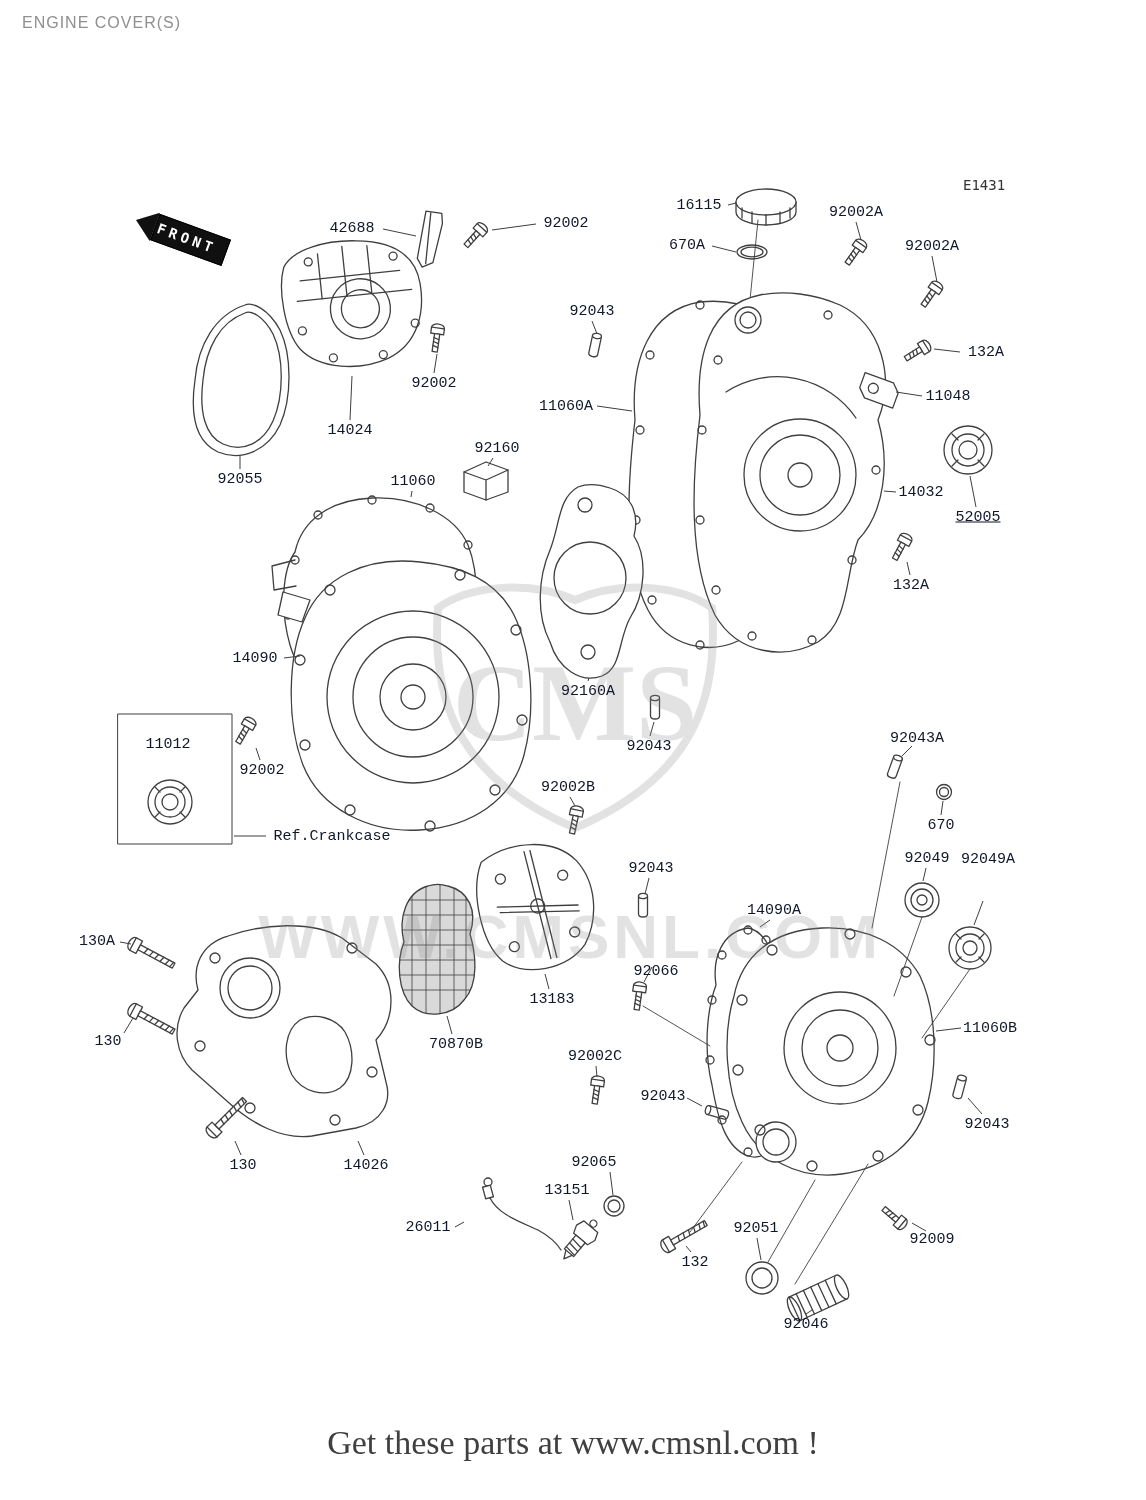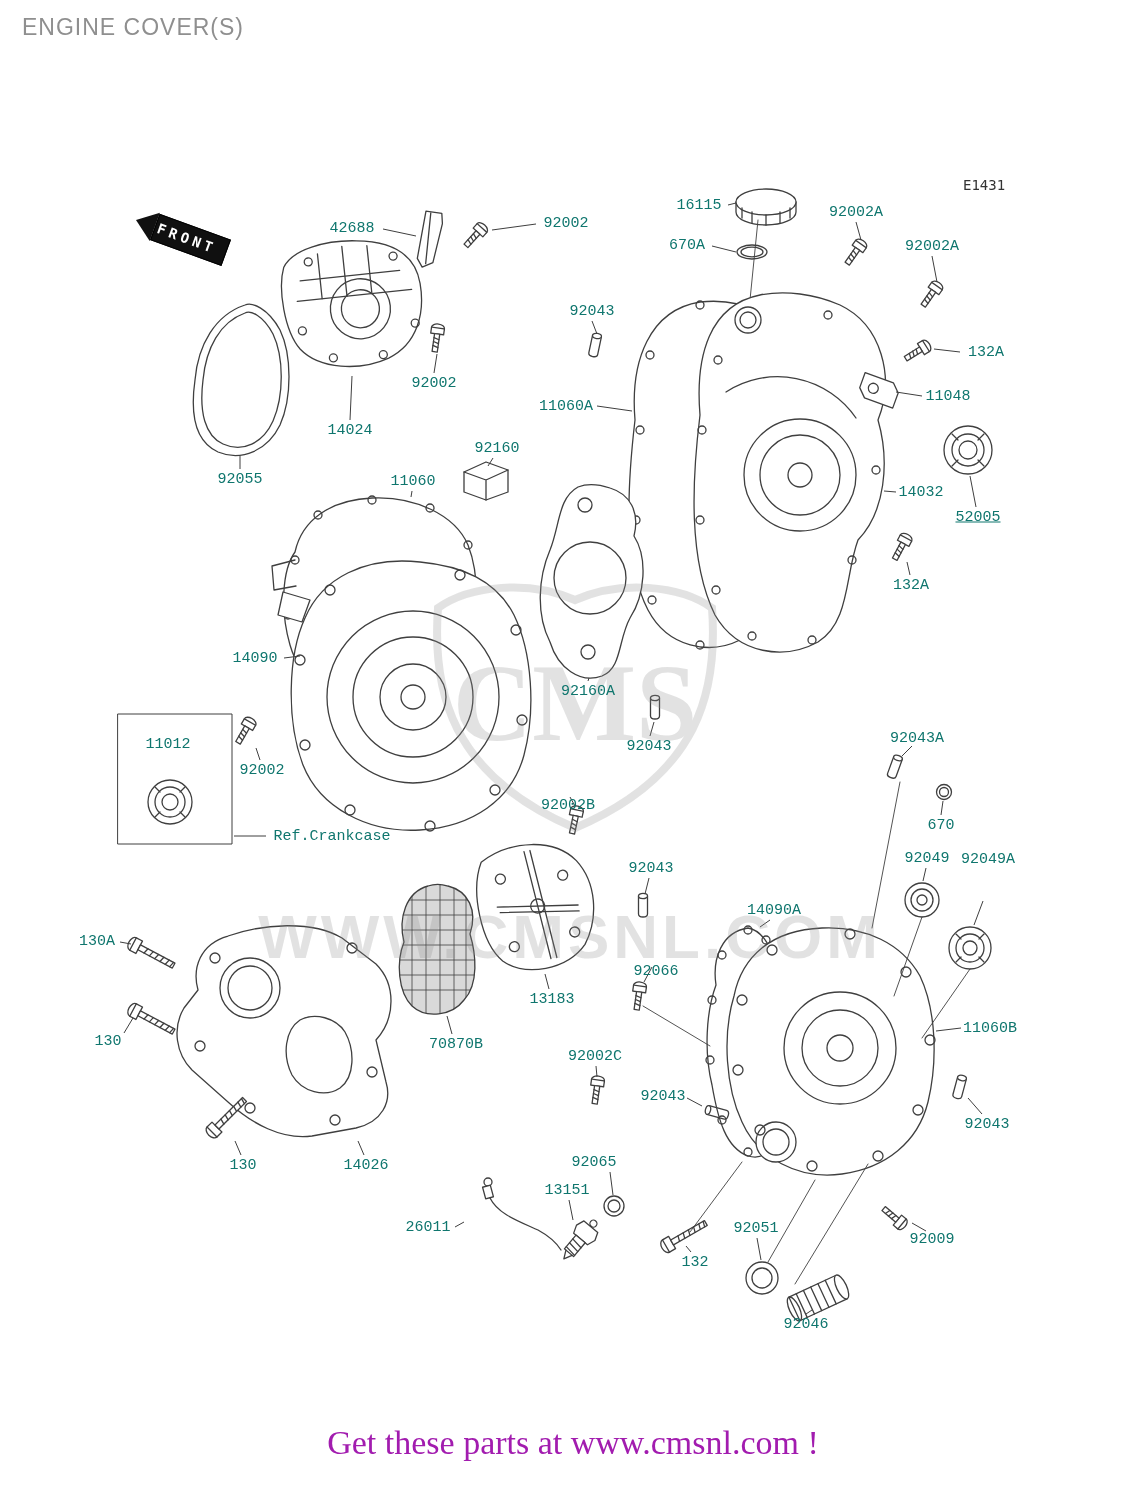--- a/index.html
+++ b/index.html
@@ -1,21 +1,21 @@
 <!DOCTYPE html>
 <html><head>
 <meta charset="utf-8">
 <style>
   html,body { margin:0; padding:0; background:#fff; }
   .page {
     position:relative; width:1146px; height:1500px; background:#fff;
     overflow:hidden; font-family:"Liberation Sans", sans-serif;
   }
   .page-title {
-    position:absolute; left:22px; top:14px; font-size:23px; color:#8f8f8f;
+    position:absolute; left:22px; top:14px; font-size:16px; color:#8f8f8f;
     letter-spacing:1px; z-index:40;
   }
   .diagram-code {
     position:absolute; left:963px; top:177px; z-index:40;
     font-family:"DejaVu Sans Mono", monospace; font-size:14px; color:#333;
   }
   .front-arrow {
     position:absolute; left:136px; top:205px; transform:rotate(20deg);
     transform-origin:left center; display:flex; align-items:center; z-index:40;
   }
@@ -32,25 +32,25 @@
   .watermark { position:absolute; left:0; top:0; width:1146px; height:1500px;
     z-index:20; pointer-events:none; opacity:0.25; }
   .wm-cms { font-family:"Liberation Serif", serif; font-weight:bold; font-size:110px;
     fill:#8e8e8e; }
   .wm-url { font-family:"Liberation Sans", sans-serif; font-weight:bold; font-size:62px;
     fill:#8e8e8e; letter-spacing:4px; }
   #labels-layer { position:absolute; left:0; top:0; width:1146px; height:1500px; z-index:30; }
   .part-label {
     position:absolute; transform:translate(-50%,-50%); white-space:nowrap;
     font-family:"Liberation Mono","DejaVu Sans Mono", monospace;
-    font-size:15px; color:#0f766e; cursor:pointer;
+    font-size:15px; color:#0f172a; cursor:pointer;
   }
   .footer-banner {
     position:absolute; left:0; top:1424px; width:100%; text-align:center; z-index:40;
-    font-family:"Liberation Serif", serif; font-size:34px; color:#a21caf; cursor:pointer;
+    font-family:"Liberation Serif", serif; font-size:34px; color:#404040; cursor:pointer;
   }
 </style>
 </head>
 <body>
 
 <div class="page">
 
   <div class="page-title">ENGINE COVER(S)</div>
   <div class="diagram-code">E1431</div>
 
@@ -486,21 +486,21 @@
       <div class="part-label" style="left: 978px; top: 517px; text-decoration: underline;">52005</div>
       <div class="part-label" style="left: 240px; top: 479px;">92055</div>
       <div class="part-label" style="left: 413px; top: 481px;">11060</div>
       <div class="part-label" style="left: 911px; top: 585px;">132A</div>
       <div class="part-label" style="left: 255px; top: 658px;">14090</div>
       <div class="part-label" style="left: 588px; top: 691px;">92160A</div>
       <div class="part-label" style="left: 649px; top: 746px;">92043</div>
       <div class="part-label" style="left: 917px; top: 738px;">92043A</div>
       <div class="part-label" style="left: 168px; top: 744px;">11012</div>
       <div class="part-label" style="left: 262px; top: 770px;">92002</div>
-      <div class="part-label" style="left: 568px; top: 787px; margin-top: 18px;">92002B</div>
+      <div class="part-label" style="left: 568px; top: 787px;">92002B</div>
       <div class="part-label" style="left: 941px; top: 825px;">670</div>
       <div class="part-label" style="left: 332px; top: 836px;">Ref.Crankcase</div>
       <div class="part-label" style="left: 927px; top: 858px;">92049</div>
       <div class="part-label" style="left: 651px; top: 868px;">92043</div>
       <div class="part-label" style="left: 988px; top: 859px;">92049A</div>
       <div class="part-label" style="left: 774px; top: 910px;">14090A</div>
       <div class="part-label" style="left: 97px; top: 941px;">130A</div>
       <div class="part-label" style="left: 656px; top: 971px;">92066</div>
       <div class="part-label" style="left: 552px; top: 999px;">13183</div>
       <div class="part-label" style="left: 990px; top: 1028px;">11060B</div>

